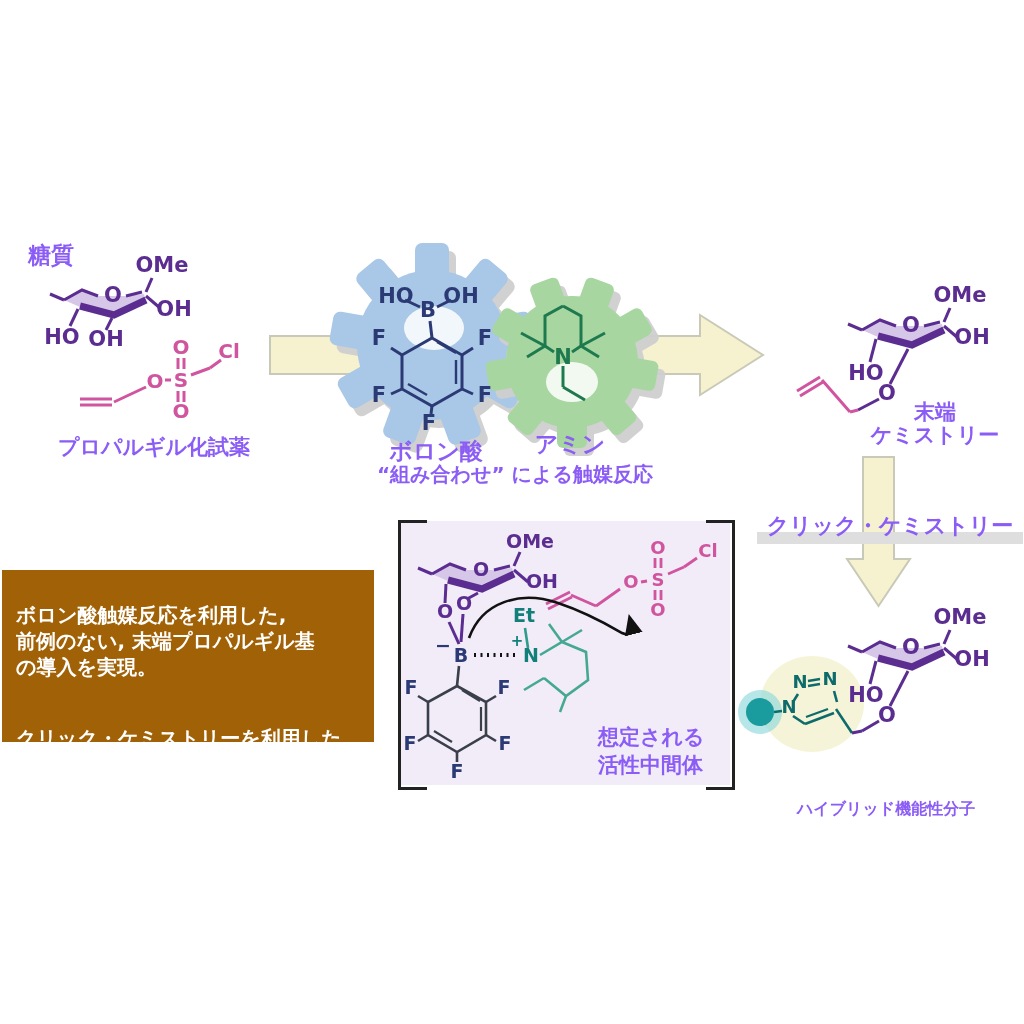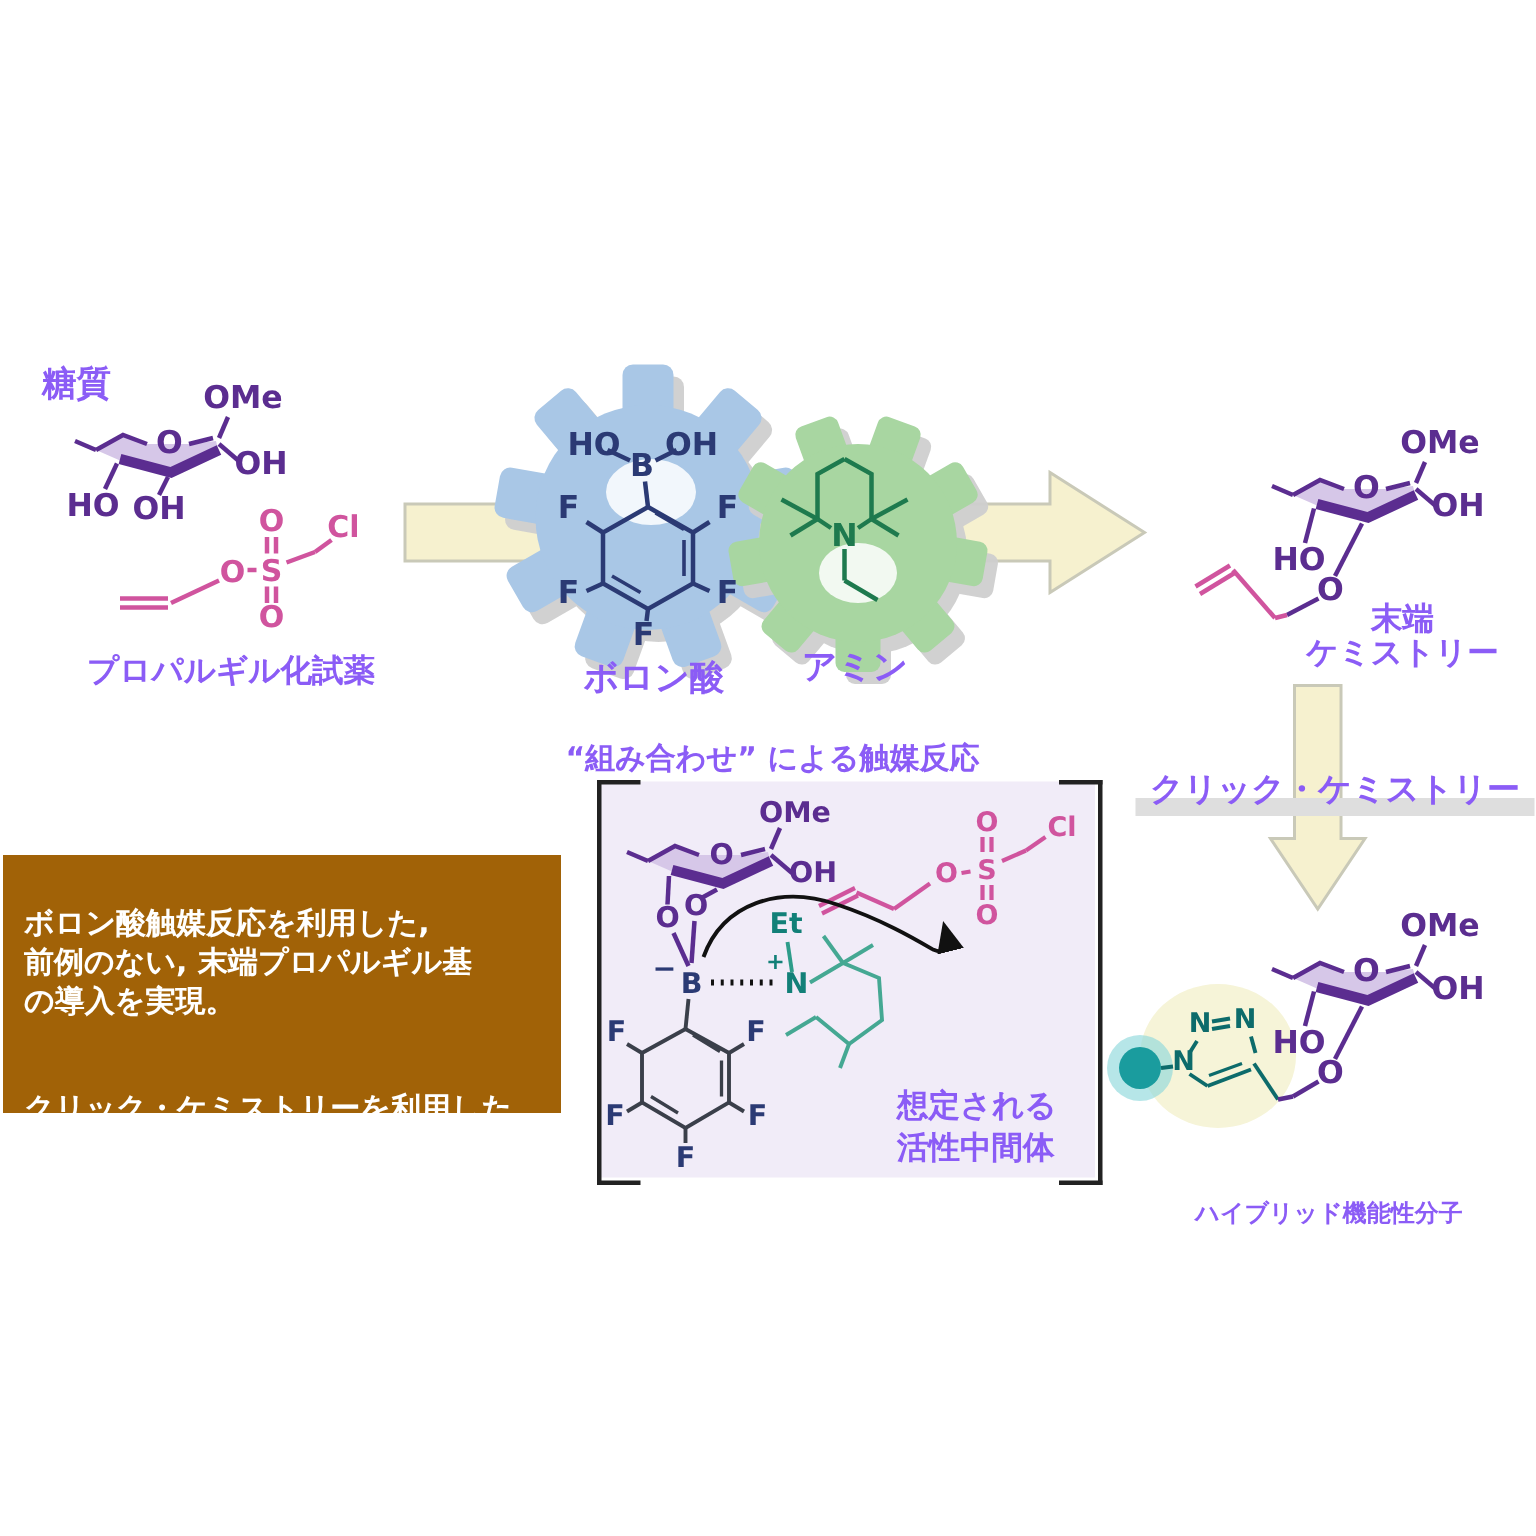--- a/index.html
+++ b/index.html
@@ -5,21 +5,21 @@
   html,body{margin:0;padding:0;background:#ffffff;}
   .canvas{position:relative;width:1024px;height:1024px;background:#ffffff;overflow:hidden;
           font-family:"DejaVu Sans","Liberation Sans",sans-serif;}
   .layer{position:absolute;left:0;top:0;}
   .jp{position:absolute;color:#8b5cf6;font-weight:700;white-space:pre-line;}
   .ctr{text-align:center;}
   #lbl-saccharide{left:28px;top:240px;font-size:23px;}
   #lbl-reagent{left:36px;top:433px;width:236px;font-size:21px;}
   #lbl-boronic{left:366px;top:436px;width:140px;font-size:23px;}
   #lbl-amine{left:518px;top:429px;width:104px;font-size:23px;}
-  #lbl-combo{left:345px;top:461px;width:340px;font-size:20px;font-weight:600;margin-top:31px;}
+  #lbl-combo{left:345px;top:461px;width:340px;font-size:20px;font-weight:600;}
   #lbl-terminal{left:845px;top:401px;width:180px;font-size:21px;line-height:1.1;}
   #lbl-click{left:756px;top:511px;width:268px;font-size:22px;text-align:center;}
   #lbl-hybrid{left:752px;top:771px;width:268px;font-size:16px;margin-top:28px;}
   #lbl-intermediate{left:598px;top:723px;width:140px;font-size:21px;font-weight:600;line-height:1.35;}
   #summary-box{left:2px;top:570px;width:344px;height:146px;background:#a16207;
                padding:13px 14px;color:#ffffff;}
   #summary-box p{margin:0;font-size:20px;font-weight:700;line-height:1.3;white-space:pre-line;}
   #summary-box p + p{margin-top:26px;}
   #intermediate-bg{position:absolute;left:400px;top:521px;width:330px;height:264px;background:#F1ECF8;}
   .bracket{position:absolute;width:26px;height:264px;}

